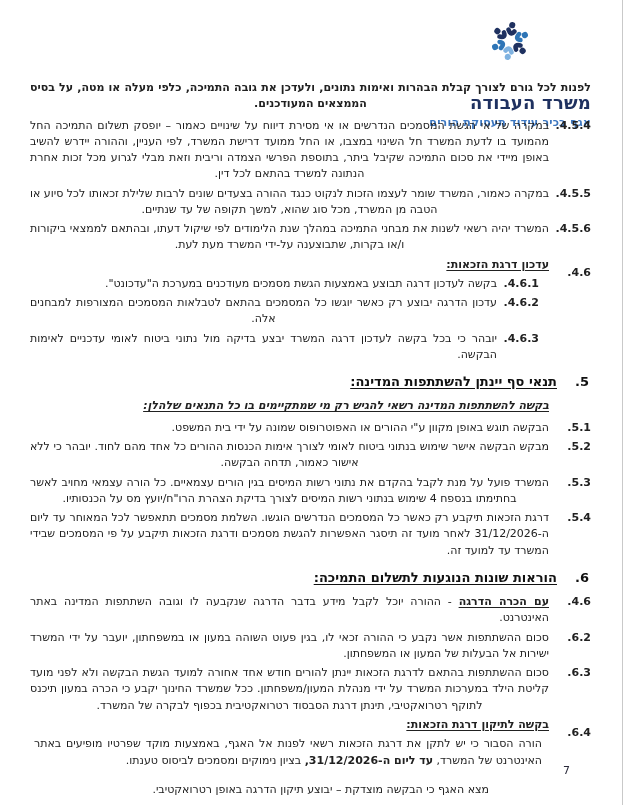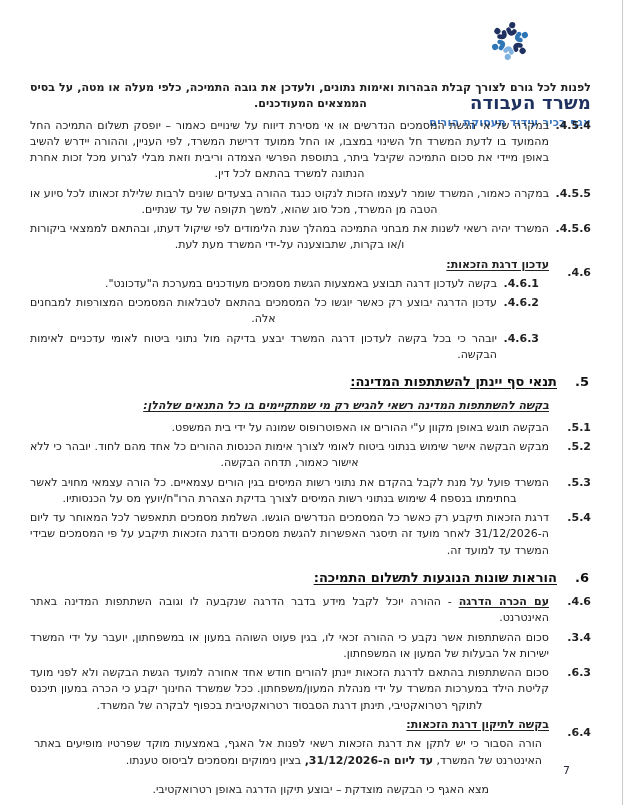--- a/index.html
+++ b/index.html
@@ -178,21 +178,21 @@
 
     <div class="sec-heading">
       <span class="num">6.</span>
       <span class="u">הוראות שונות הנוגעות לתשלום התמיכה:</span>
     </div>
     <div class="item">
       <span class="num">4.6.</span>
       <span class="txt"><span class="bold u">עם הכרה הדרגה</span><span> - ההורה יוכל לקבל מידע בדבר הדרגה שנקבעה לו וגובה השתתפות המדינה באתר האינטרנט.</span></span>
     </div>
     <div class="item">
-      <span class="num">3.4.</span>
+      <span class="num">6.2.</span>
       <span class="txt">סכום ההשתתפות אשר נקבע כי ההורה זכאי לו, בגין פעוט השוהה במעון או במשפחתון, יועבר על ידי המשרד ישירות אל הבעלות של המעון או המשפחתון.</span>
     </div>
     <div class="item talc">
       <span class="num">6.3.</span>
       <span class="txt">סכום ההשתתפות בהתאם לדרגת הזכאות יינתן להורים חודש אחד אחורה למועד הגשת הבקשה ולא לפני מועד קליטת הילד במערכות המשרד על ידי מנהלת המעון/משפחתון. ככל שמשרד החינוך יקבע כי הכרה במעון תיכנס לתוקף רטרואקטיבי, תינתן דרגת הסבסוד רטרואקטיבית בכפוף לבקרה של המשרד.</span>
     </div>
 
     <div class="sub-heading">
       <span class="num">6.4.</span>
       <span class="u">בקשה לתיקון דרגת הזכאות:</span>

